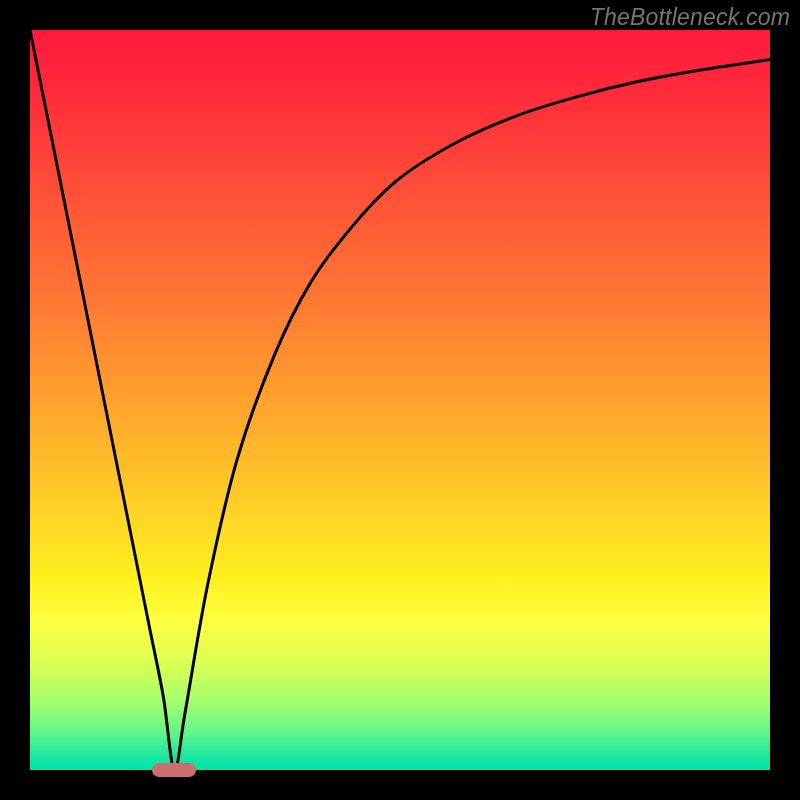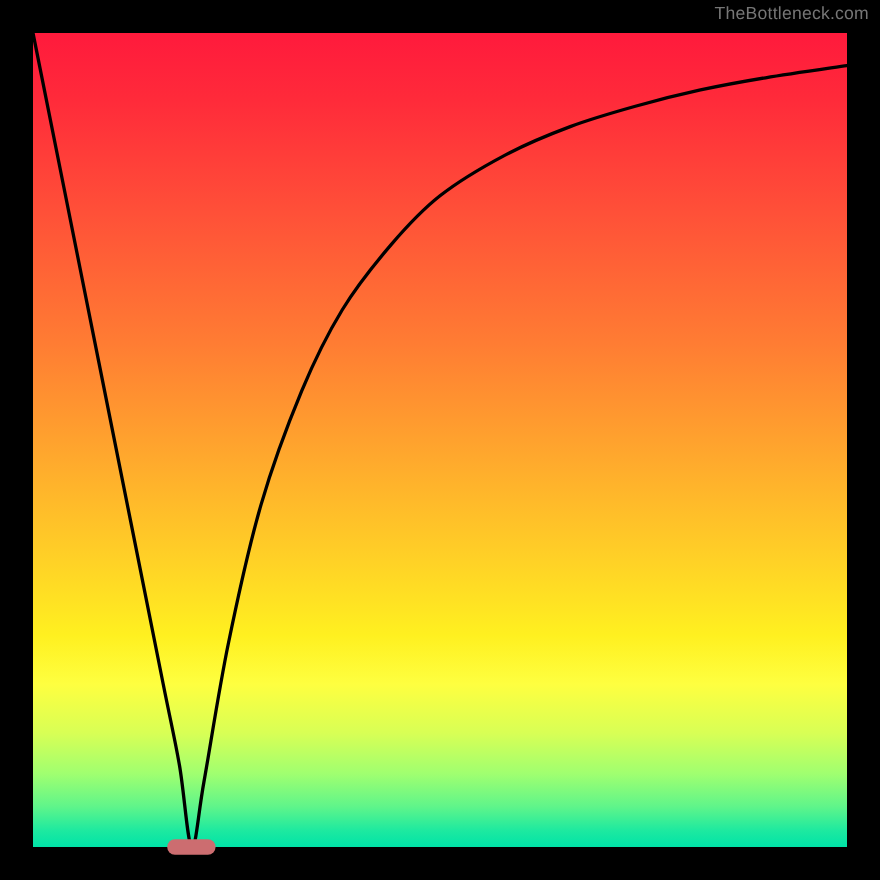--- a/index.html
+++ b/index.html
@@ -37,24 +37,25 @@
       #60f58a 95%,
       #1de9a0 98%,
       #00e3a8 100%
     );
   }
   .watermark {
     position: absolute;
     top: 4px;
     right: 10px;
     color: #767676;
-    font-size: 16px;
+    font-size: 23px;
     font-weight: 400;
     letter-spacing: 0.2px;
     z-index: 5;
+    font-style: italic;
   }
   svg.curve {
     position: absolute;
     left: 0;
     top: 0;
     width: 740px;
     height: 740px;
     z-index: 3;
   }
   .marker {

